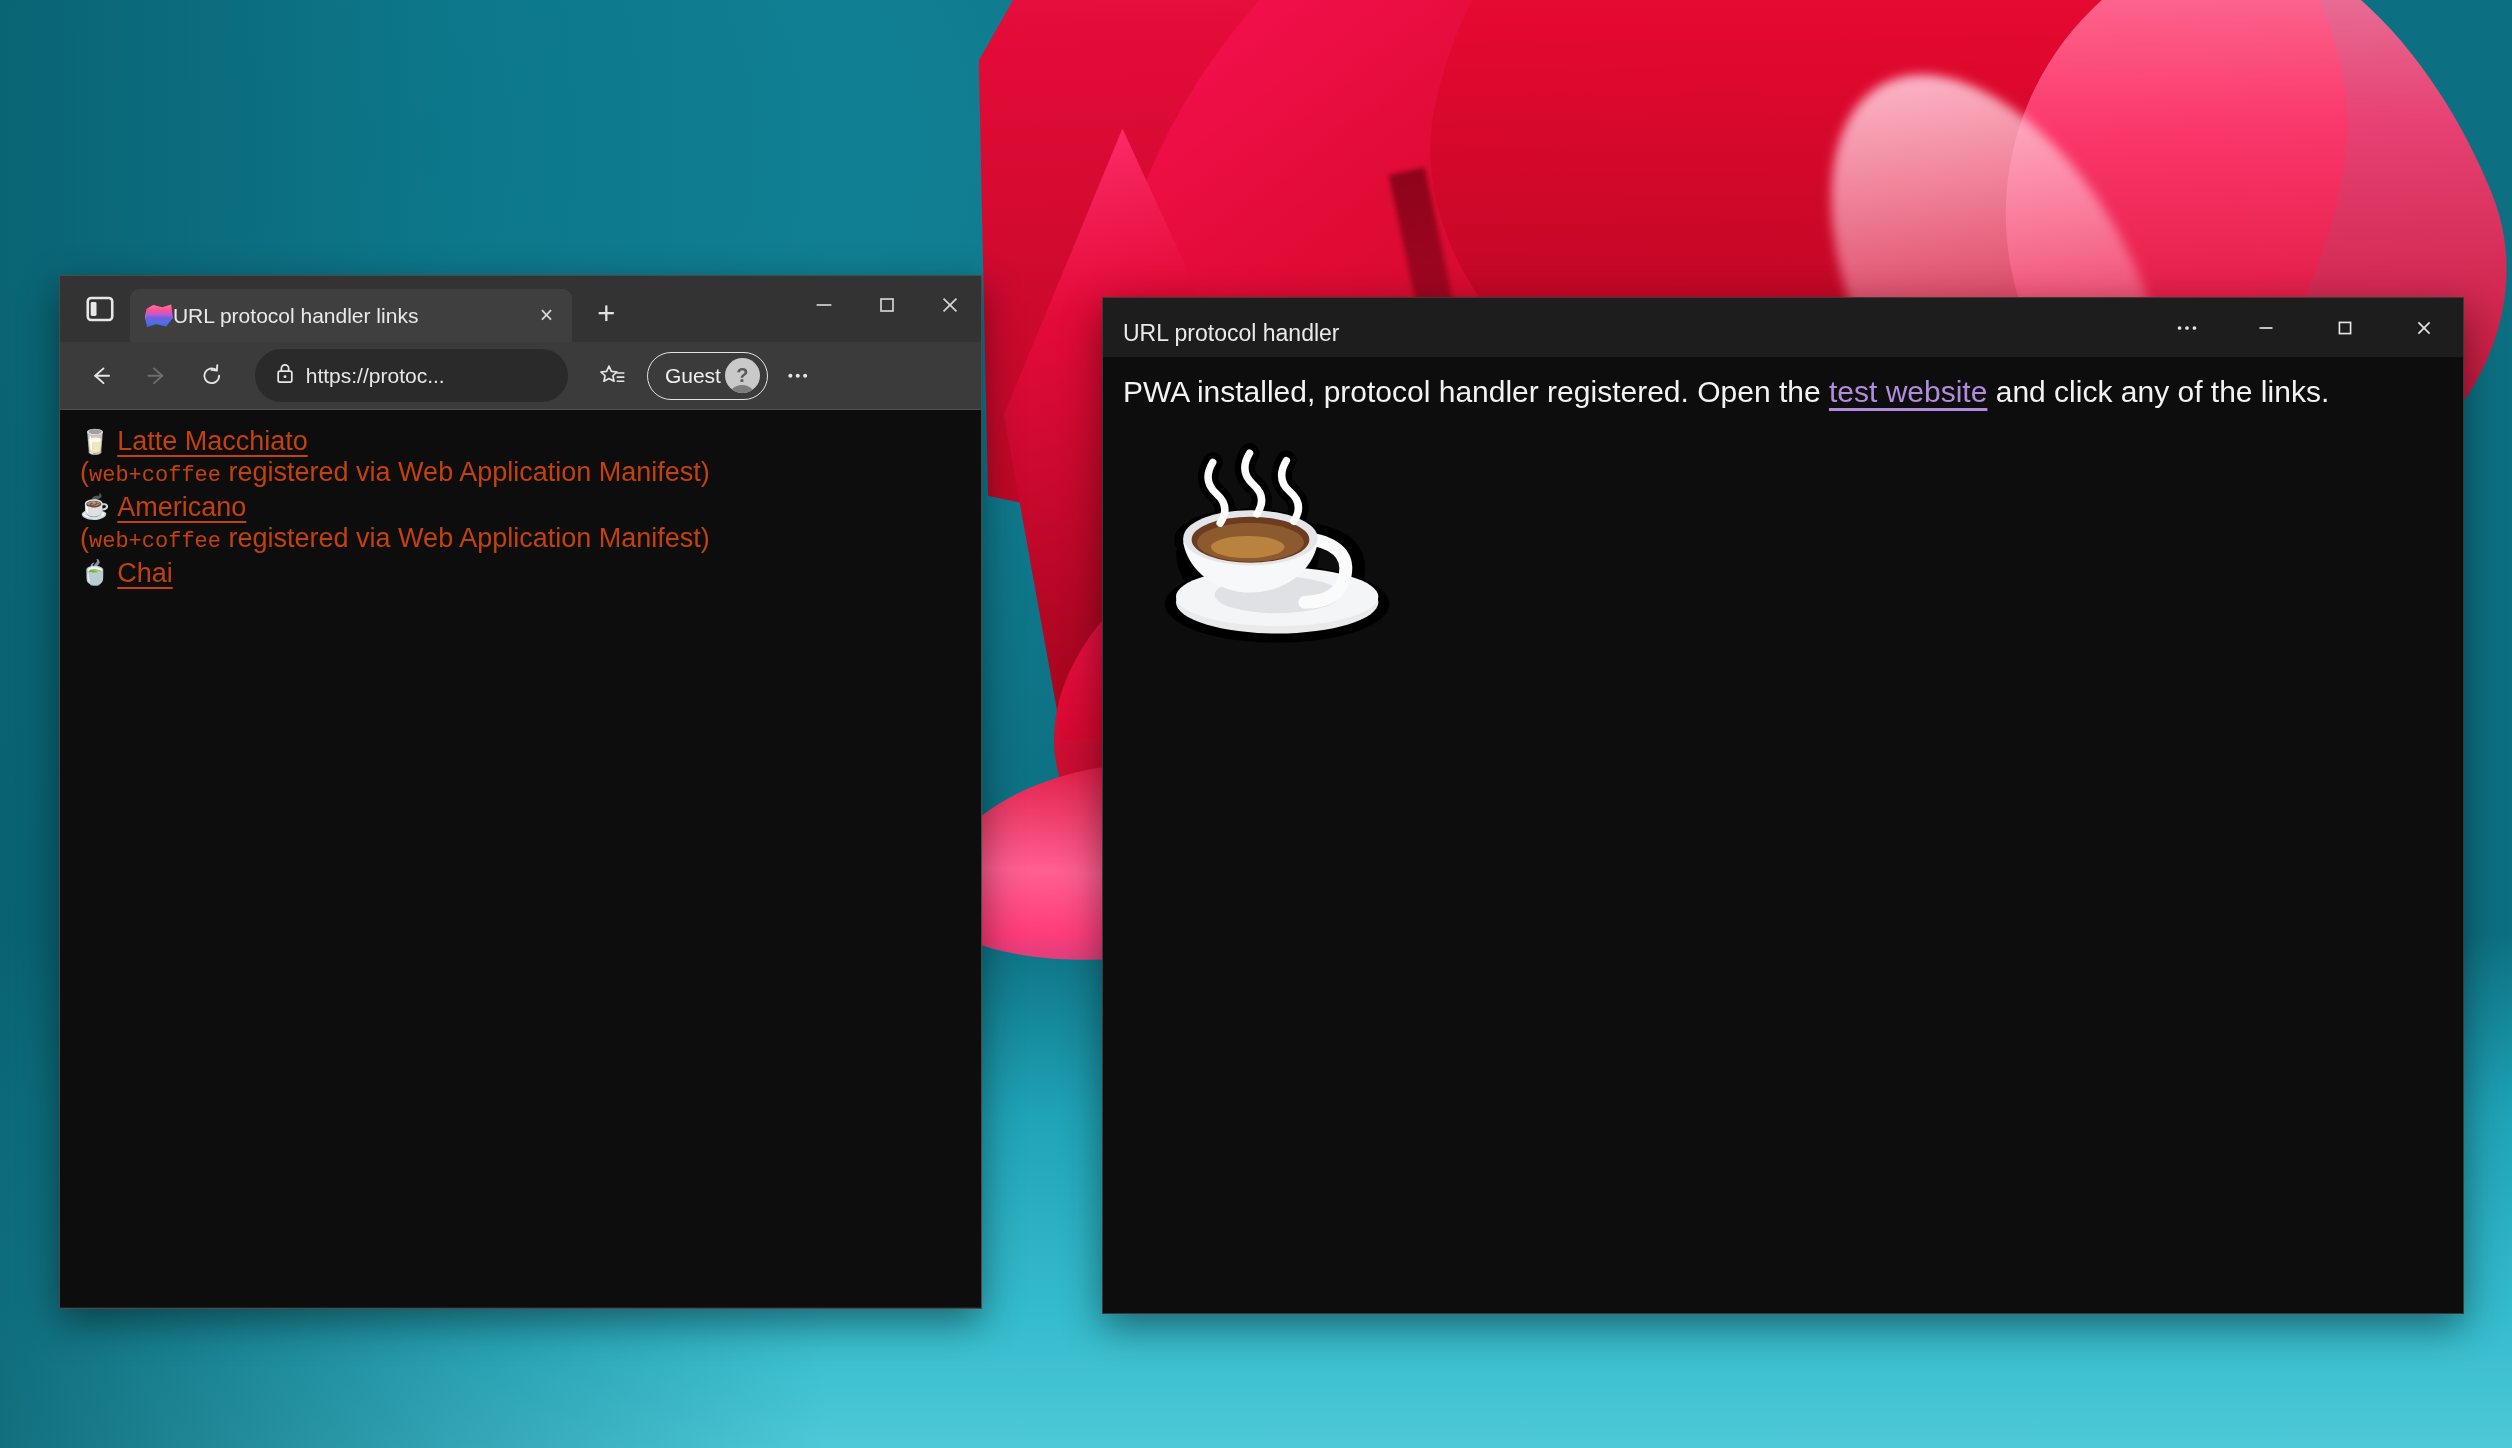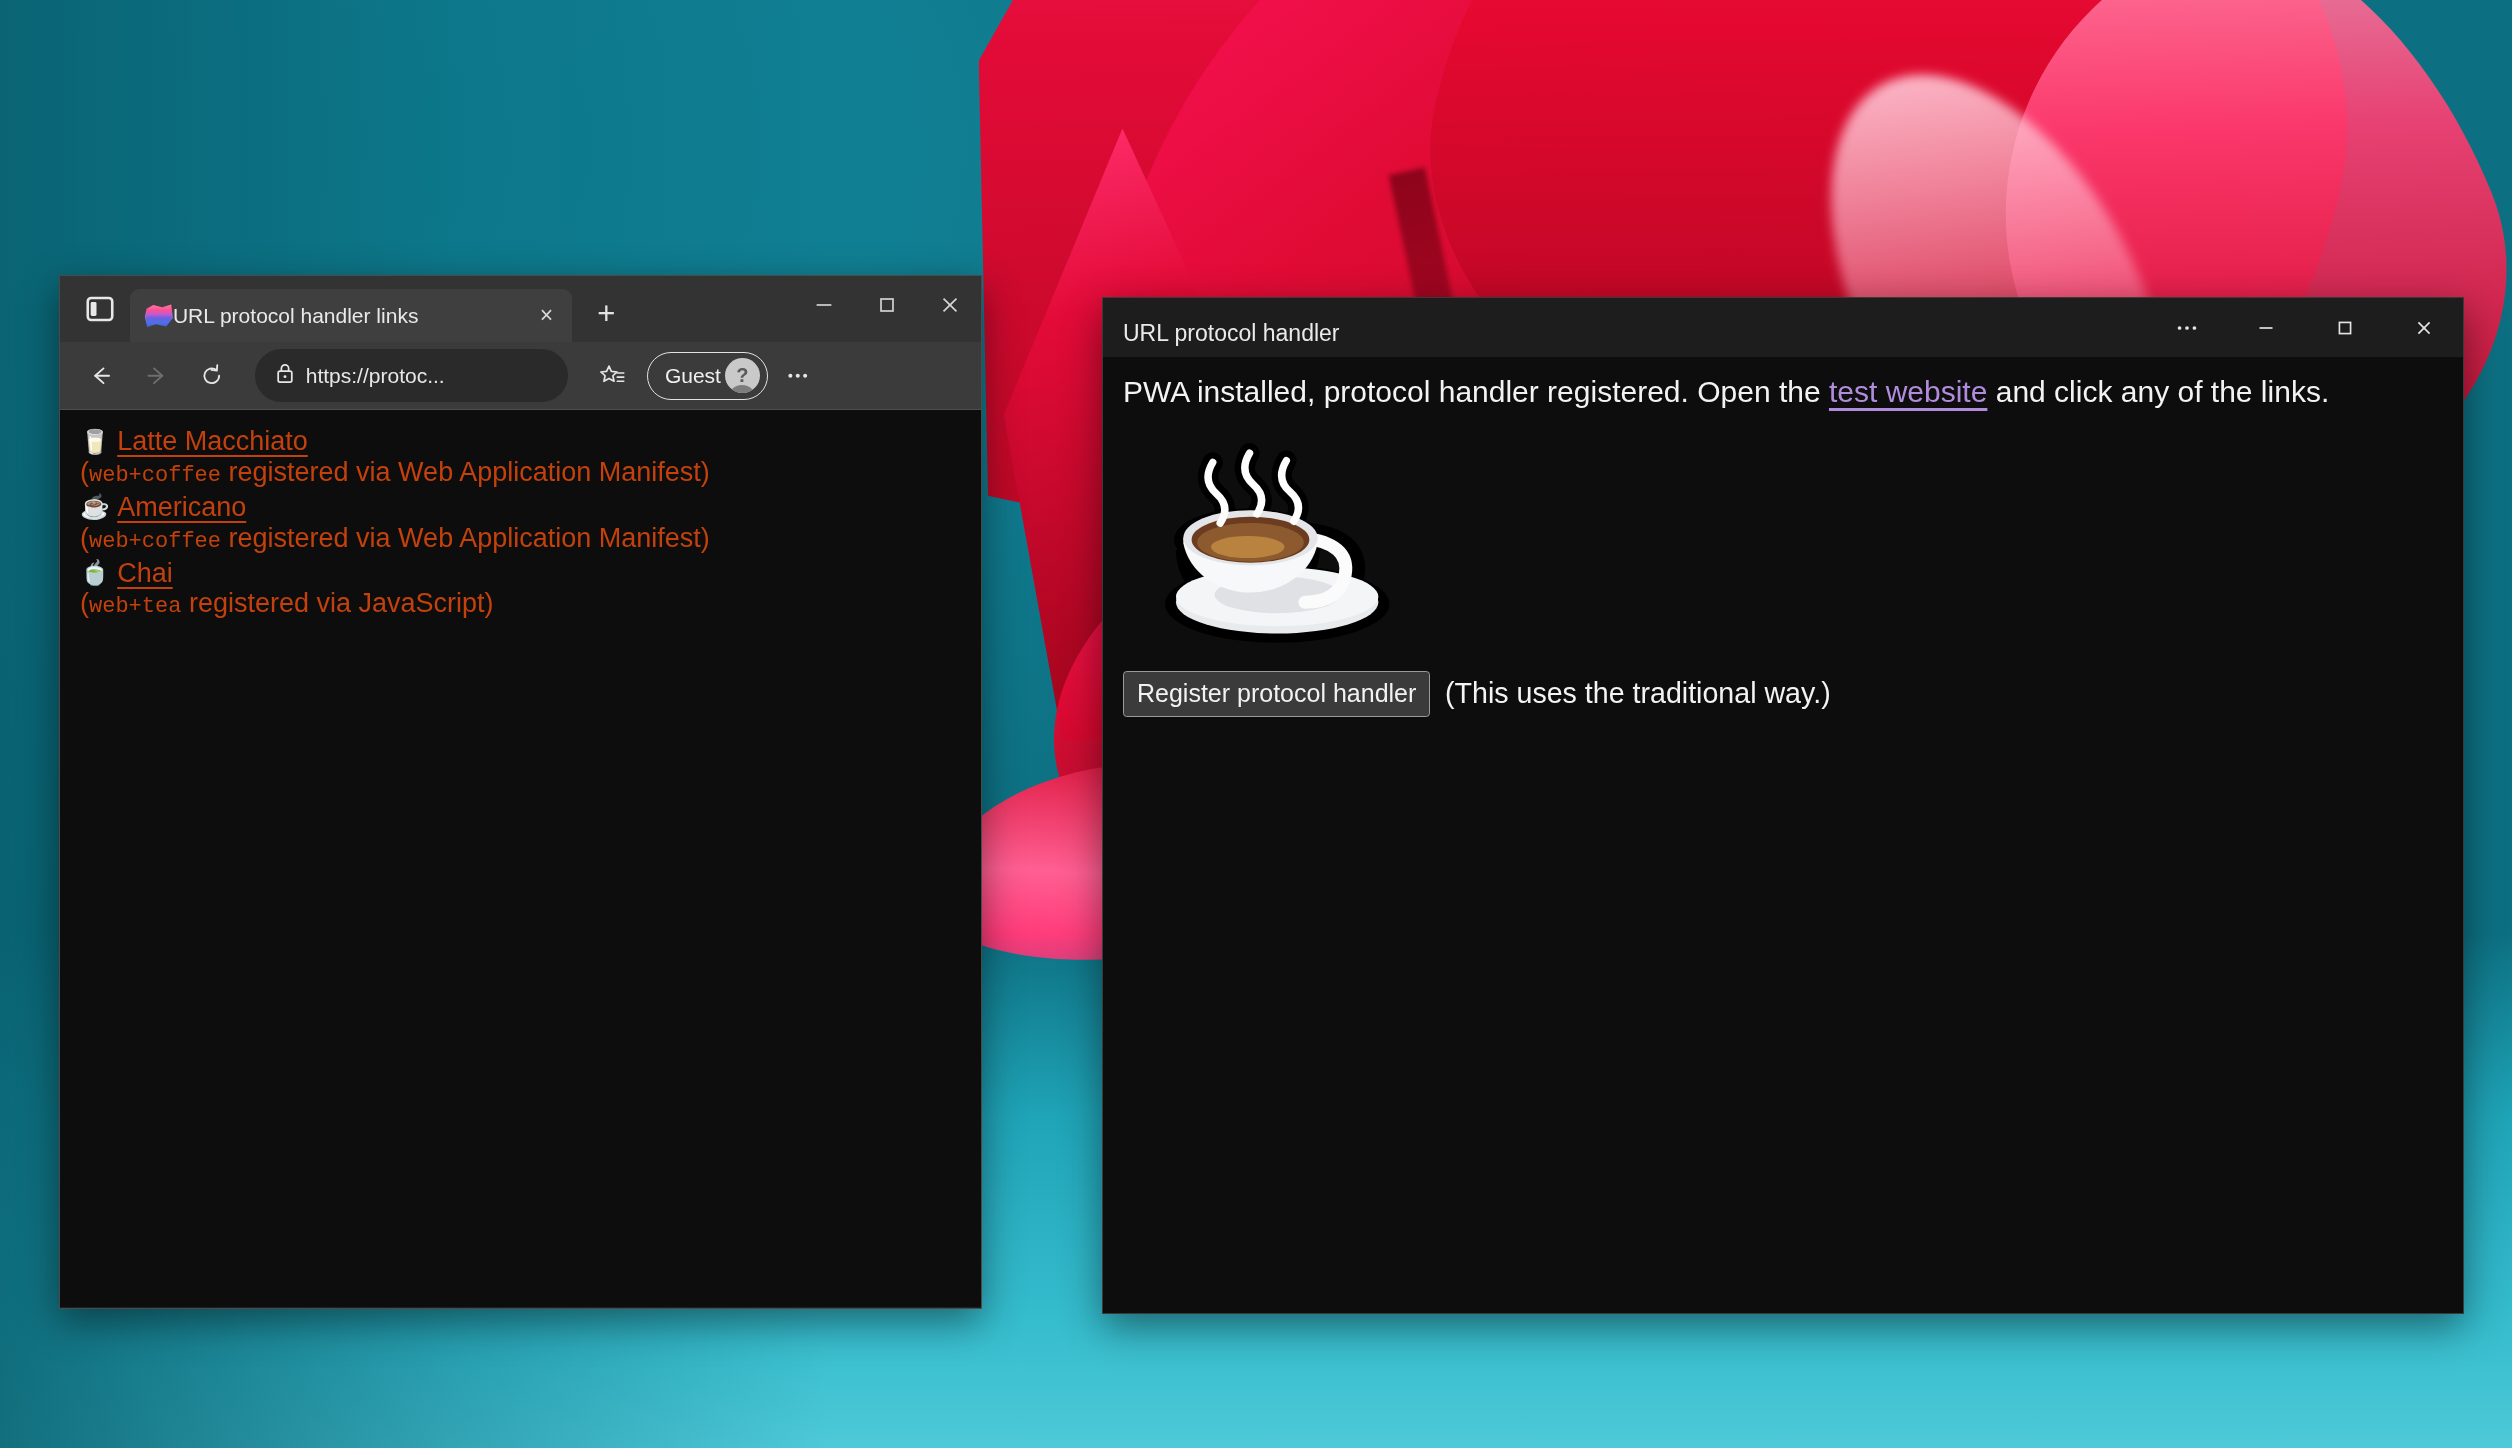--- a/index.html
+++ b/index.html
@@ -362,21 +362,20 @@
       <div class="link-row">
         <span class="emoji">☕</span>
         <a class="plink" href="#">Americano</a>
       </div>
       <div class="note-row"><span>(</span><span class="mono">web+coffee</span><span> registered via Web Application Manifest)</span></div>
 
       <div class="link-row">
         <span class="emoji">🍵</span>
         <a class="plink" href="#">Chai</a>
       </div>
-      <div class="note-row"><span>(</span><span class="mono">web+tea</span><span> registered via JavaScript)</span></div>
 
     </div>
   </div>
 
   <div class="window" id="pwa-window">
 
     <div class="pwa-titlebar">
       <div class="pwa-title">URL protocol handler</div>
       <div class="pwa-tb-spacer"></div>
       <div class="pwa-ctl">
@@ -433,22 +432,18 @@
           <ellipse cx="119" cy="118" rx="64" ry="25" fill="#6b3c20"></ellipse>
           <ellipse cx="119" cy="121" rx="58" ry="21" fill="#8d5a30"></ellipse>
           <ellipse cx="116" cy="126" rx="40" ry="12" fill="#b9833f"></ellipse>
 
           <path d="M78 34 q-12 20 4 34 q16 14 4 32" stroke="#fdfdfd" stroke-width="8" fill="none" stroke-linecap="round"></path>
           <path d="M118 24 q-12 20 4 34 q16 14 4 32" stroke="#fdfdfd" stroke-width="8" fill="none" stroke-linecap="round"></path>
           <path d="M158 32 q-12 20 4 34 q16 14 4 32" stroke="#fdfdfd" stroke-width="8" fill="none" stroke-linecap="round"></path>
         </svg>
       </div>
 
-      <div class="ctrl-row">
-        <button class="reg-btn">Register protocol handler</button>
-        <span class="trad-note">(This uses the traditional way.)</span>
-      </div>
 
     </div>
   </div>
 
 </div>
 
 
 </body></html>

